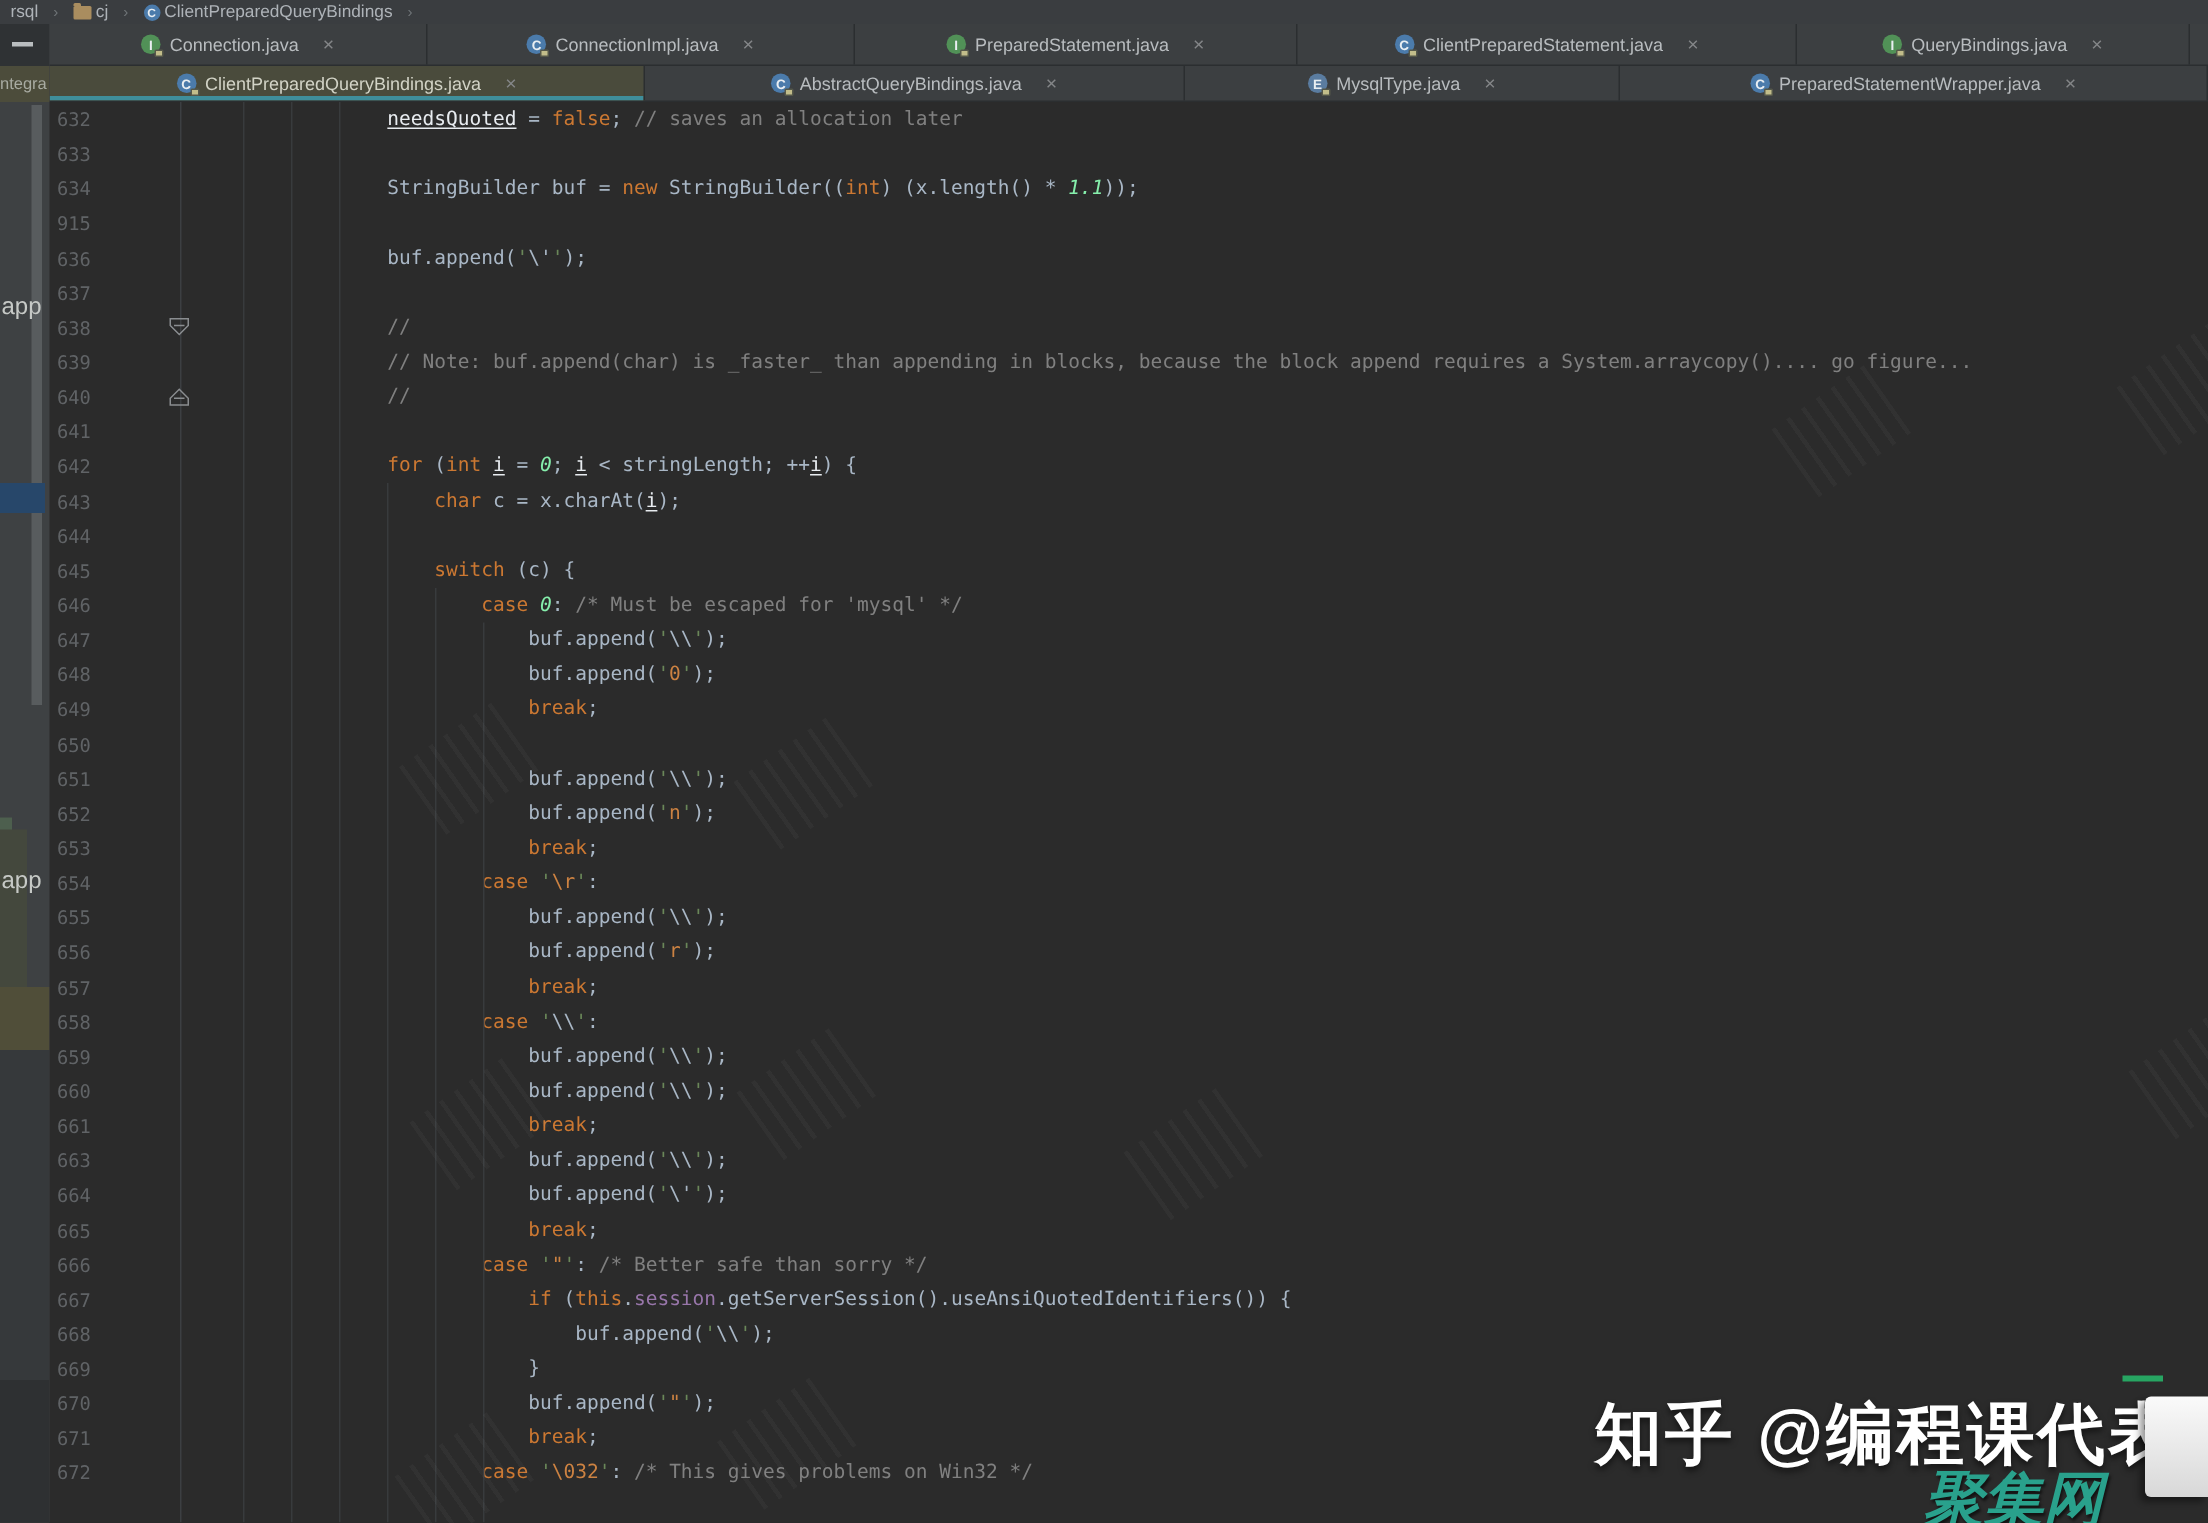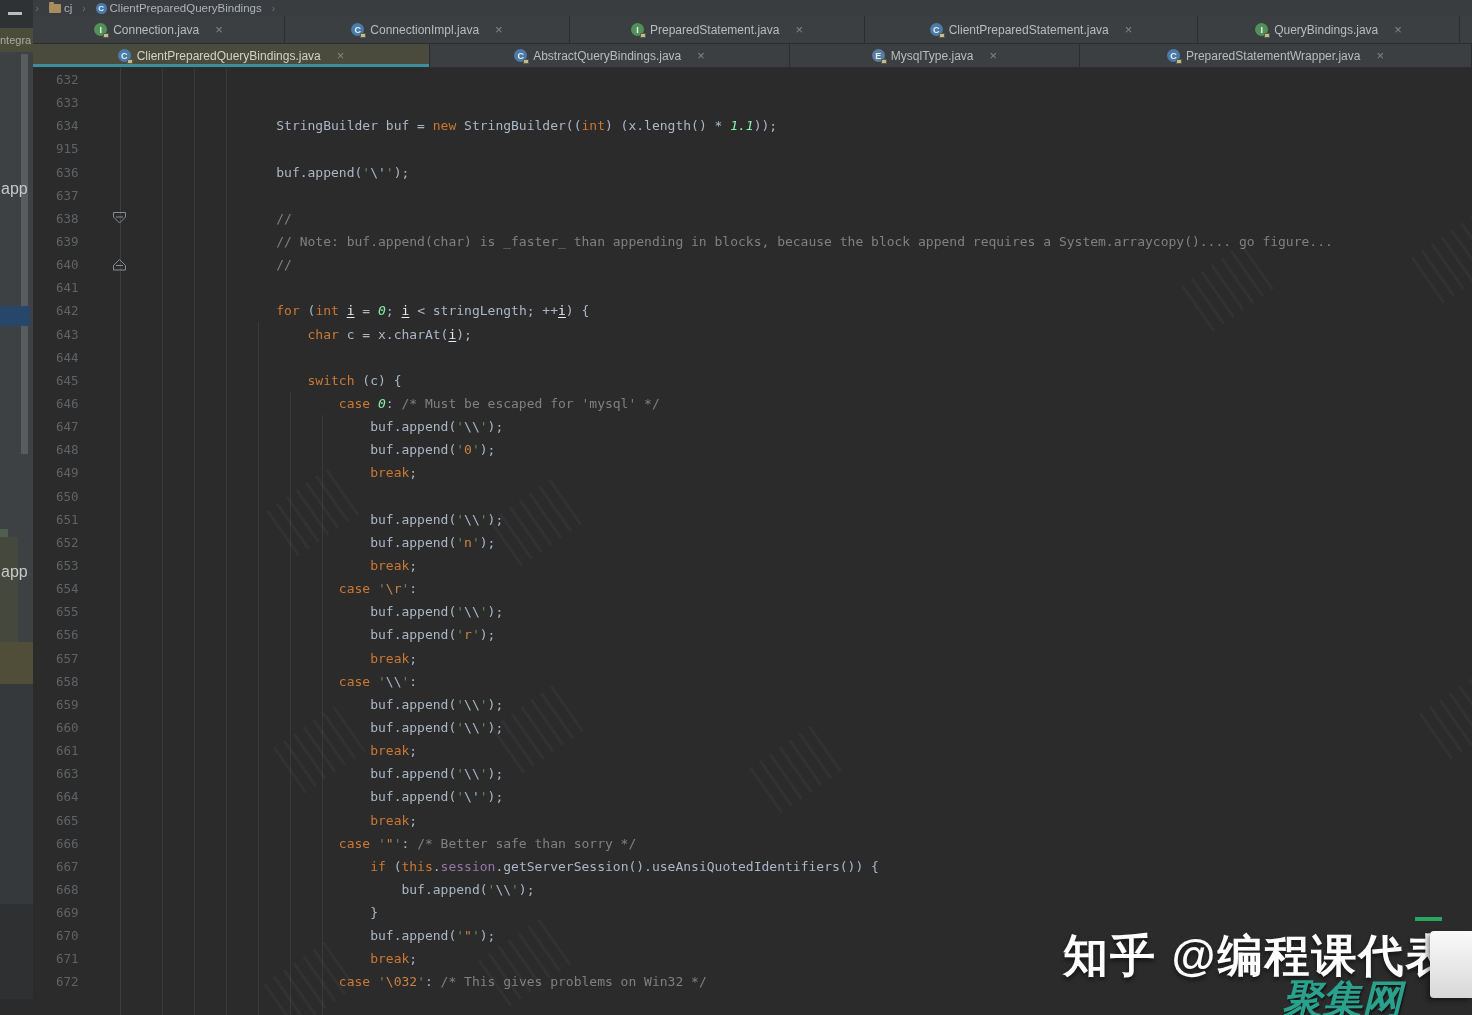--- a/index.html
+++ b/index.html
@@ -22,39 +22,39 @@
   .tab.active{background:#4a4b3c;color:#d2d3c6;}
   .tab.active:after{content:"";position:absolute;left:0;right:0;bottom:0;height:3px;background:#3f8e9b;}
   .ficon{width:13px;height:13px;border-radius:50%;display:inline-flex;align-items:center;justify-content:center;
          font-size:9px;font-weight:bold;color:#e9eef2;position:relative;flex:none;}
   .ficon.class{background:#4b7bab;} .ficon.interface{background:#519157;} .ficon.enum{background:#5a7ca0;}
   .lockbadge{position:absolute;right:-2px;bottom:-2px;width:6px;height:5px;background:#c2bd8a;
              border-radius:1px;border:1px solid #55584a;box-sizing:border-box;}
   .tab-close{color:#848688;font-size:13px;margin-left:10px;line-height:1;}
   .inspection-check{position:absolute;left:1450px;top:64px;color:#5d9e63;font-size:15px;font-weight:bold;}
   
-  .strip{position:absolute;left:0;top:0;width:33px;height:999px;background:#3e4143;overflow:hidden;}
+  .strip{position:absolute;left:0;top:16px;width:33px;height:999px;background:#3e4143;overflow:hidden;}
   .strip-top{position:absolute;left:0;top:0;width:33px;height:28px;background:#2f3234;}
   .strip-min{position:absolute;left:8px;top:12px;width:14px;height:3px;background:#b9bdbf;}
   .strip-olive{position:absolute;left:0;top:28px;width:33px;height:24px;background:#4c4c3b;
                color:#a8aba2;font-size:11px;line-height:24px;overflow:hidden;}
   .strip-app{position:absolute;left:1px;color:#c6c9c6;font-size:16px;}
   .strip-sel{position:absolute;left:0;top:306px;width:30px;height:20px;background:#27476a;}
   .strip-thumb{position:absolute;left:21px;top:54px;width:7px;height:400px;background:#585c5e;}
   .strip-greenmini{position:absolute;left:0;top:529px;width:8px;height:16px;background:#4d5f4e;}
   .strip-greenpanel{position:absolute;left:0;top:537px;width:18px;height:107px;background:#44483d;}
   .strip-tan{position:absolute;left:0;top:642px;width:33px;height:42px;background:#504e39;}
   .strip-mid{position:absolute;left:0;top:684px;width:33px;height:220px;background:#36393b;}
   .strip-bottom{position:absolute;left:0;top:904px;width:33px;height:95px;background:#2e3032;}
   
   .editor{position:absolute;left:33px;top:68px;right:0;bottom:0;background:#2b2b2b;overflow:hidden;}
   .guide{position:absolute;width:1px;bottom:0;background:#383b3d;}
   .gutterline{position:absolute;width:1px;top:0;bottom:0;left:87px;background:#3c3f42;}
   .row{display:flex;height:23.15px;line-height:23.15px;font-family:"DejaVu Sans Mono",monospace;}
-  .ln{width:26px;margin-left:23px;flex:none;color:#606366;font-size:12.5px;}
+  .ln{width:26px;margin-left:5px;flex:none;color:#606366;font-size:12.5px;}
   .code{margin-left:69px;font-size:13px;white-space:pre;color:#a9b7c6;}
   .sg-t{color:#a9b7c6;} .sg-k{color:#cc7832;} .sg-c{color:#808080;} .sg-n{color:#86efac;font-style:italic;}
   .sg-q{color:#6a8759;} .sg-s{color:#cc8242;} .sg-f{color:#9876aa;}
   .sg-v{color:#e8ecf0;text-decoration:underline;text-underline-offset:2px;}
   .fold{position:absolute;left:79px;width:15px;height:14px;}
   
   .wm-title{position:absolute;left:1063px;top:926px;font-size:45px;font-weight:bold;color:#ffffff;
             letter-spacing:2px;text-shadow:0 3px 4px rgba(0,0,0,.55);white-space:nowrap;}
   .wm-badge{position:absolute;left:1282px;top:972px;font-size:40px;font-weight:bold;font-style:italic;
             color:#29a18c;text-shadow:1px 2px 2px rgba(0,0,0,.6);white-space:nowrap;}
@@ -138,20 +138,21 @@
 <div class="editor" id="editor">
   <div class="gutterline"></div>
 <div class="guide" style="left: 129px; top: 0px;"></div>
     <div class="guide" style="left: 161px; top: 0px;"></div>
     <div class="guide" style="left: 193px; top: 0px;"></div>
     <div class="guide" style="left: 225px; top: 254px;"></div>
     <div class="guide" style="left: 257px; top: 324px;"></div>
     <div class="guide" style="left: 289px; top: 347px;"></div>
     <div class="row">
       <span class="ln">632</span>
+      <span class="code"><span class="sg-t">                </span><span class="sg-v">needsQuoted</span><span class="sg-t"> = </span><span class="sg-k">false</span><span class="sg-t">; </span><span class="sg-c">// saves an allocation later</span></span>
     </div>
     <div class="row">
       <span class="ln">633</span>
       <span class="code"></span>
     </div>
     <div class="row">
       <span class="ln">634</span>
       <span class="code"><span class="sg-t">                StringBuilder buf = </span><span class="sg-k">new</span><span class="sg-t"> StringBuilder((</span><span class="sg-k">int</span><span class="sg-t">) (x.length() * </span><span class="sg-n">1.1</span><span class="sg-t">));</span></span>
     </div>
     <div class="row">

